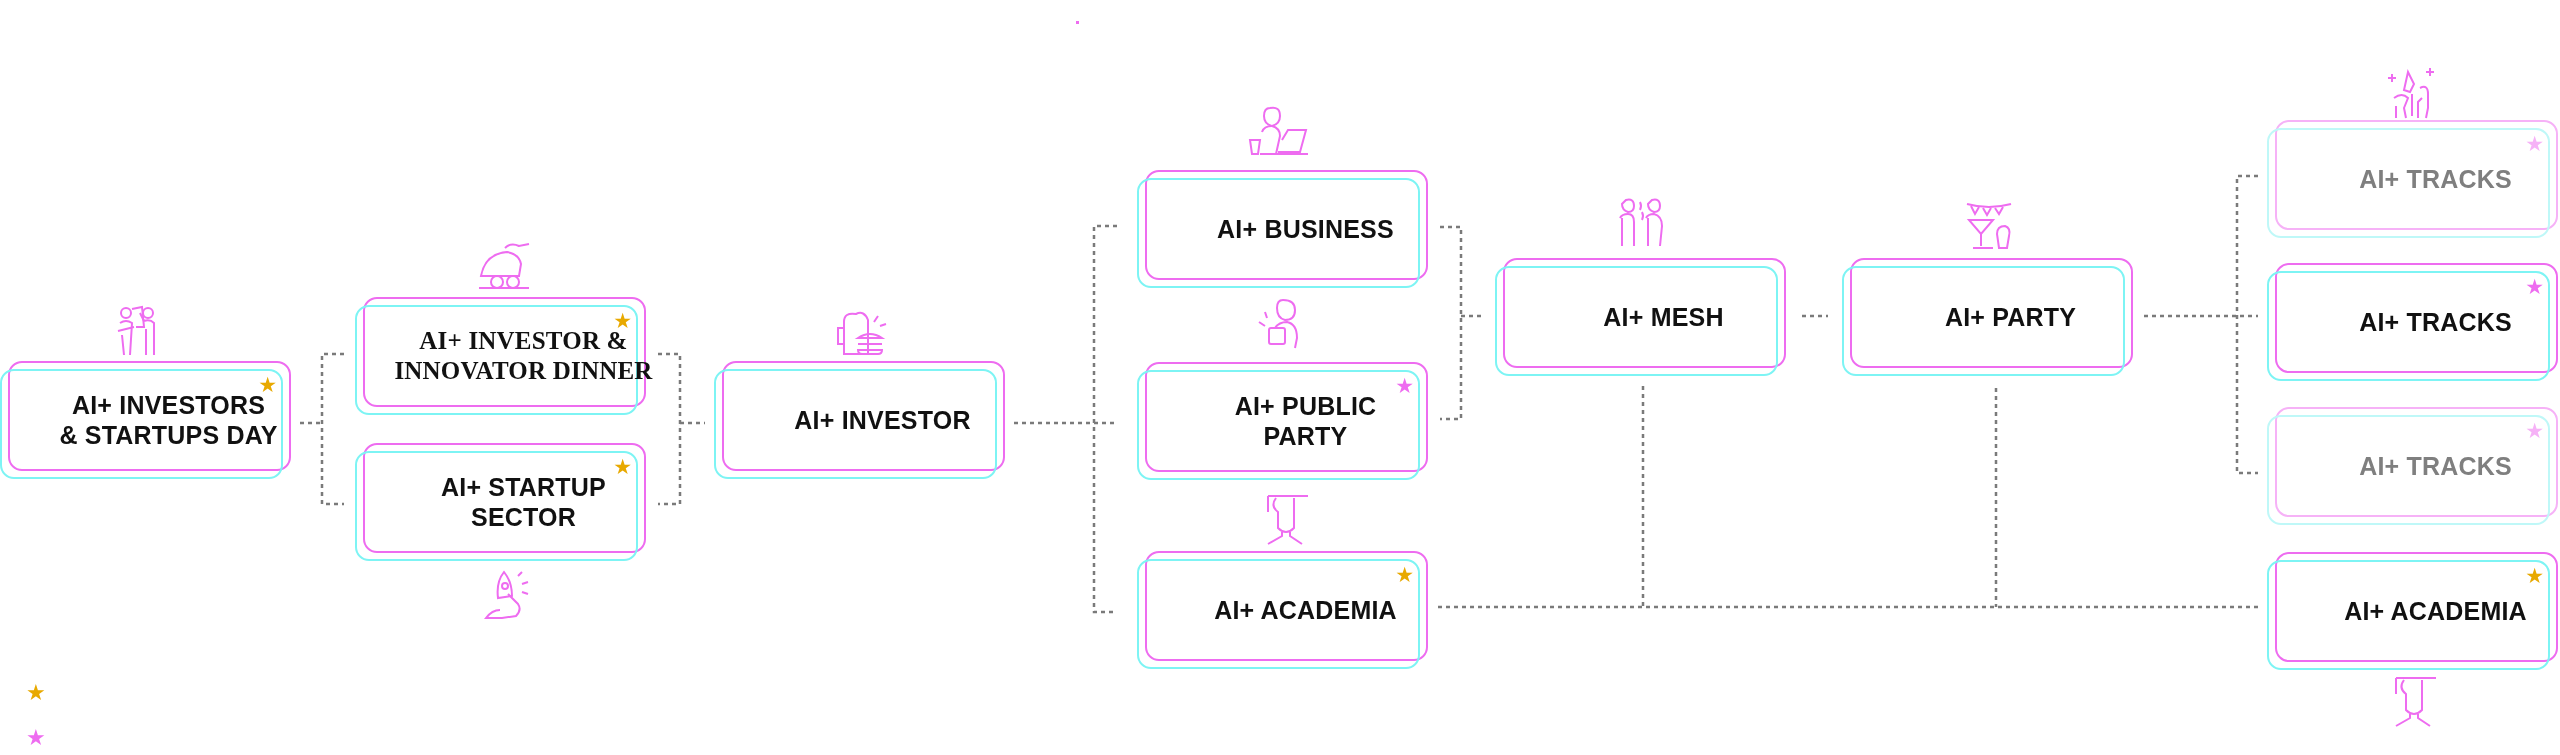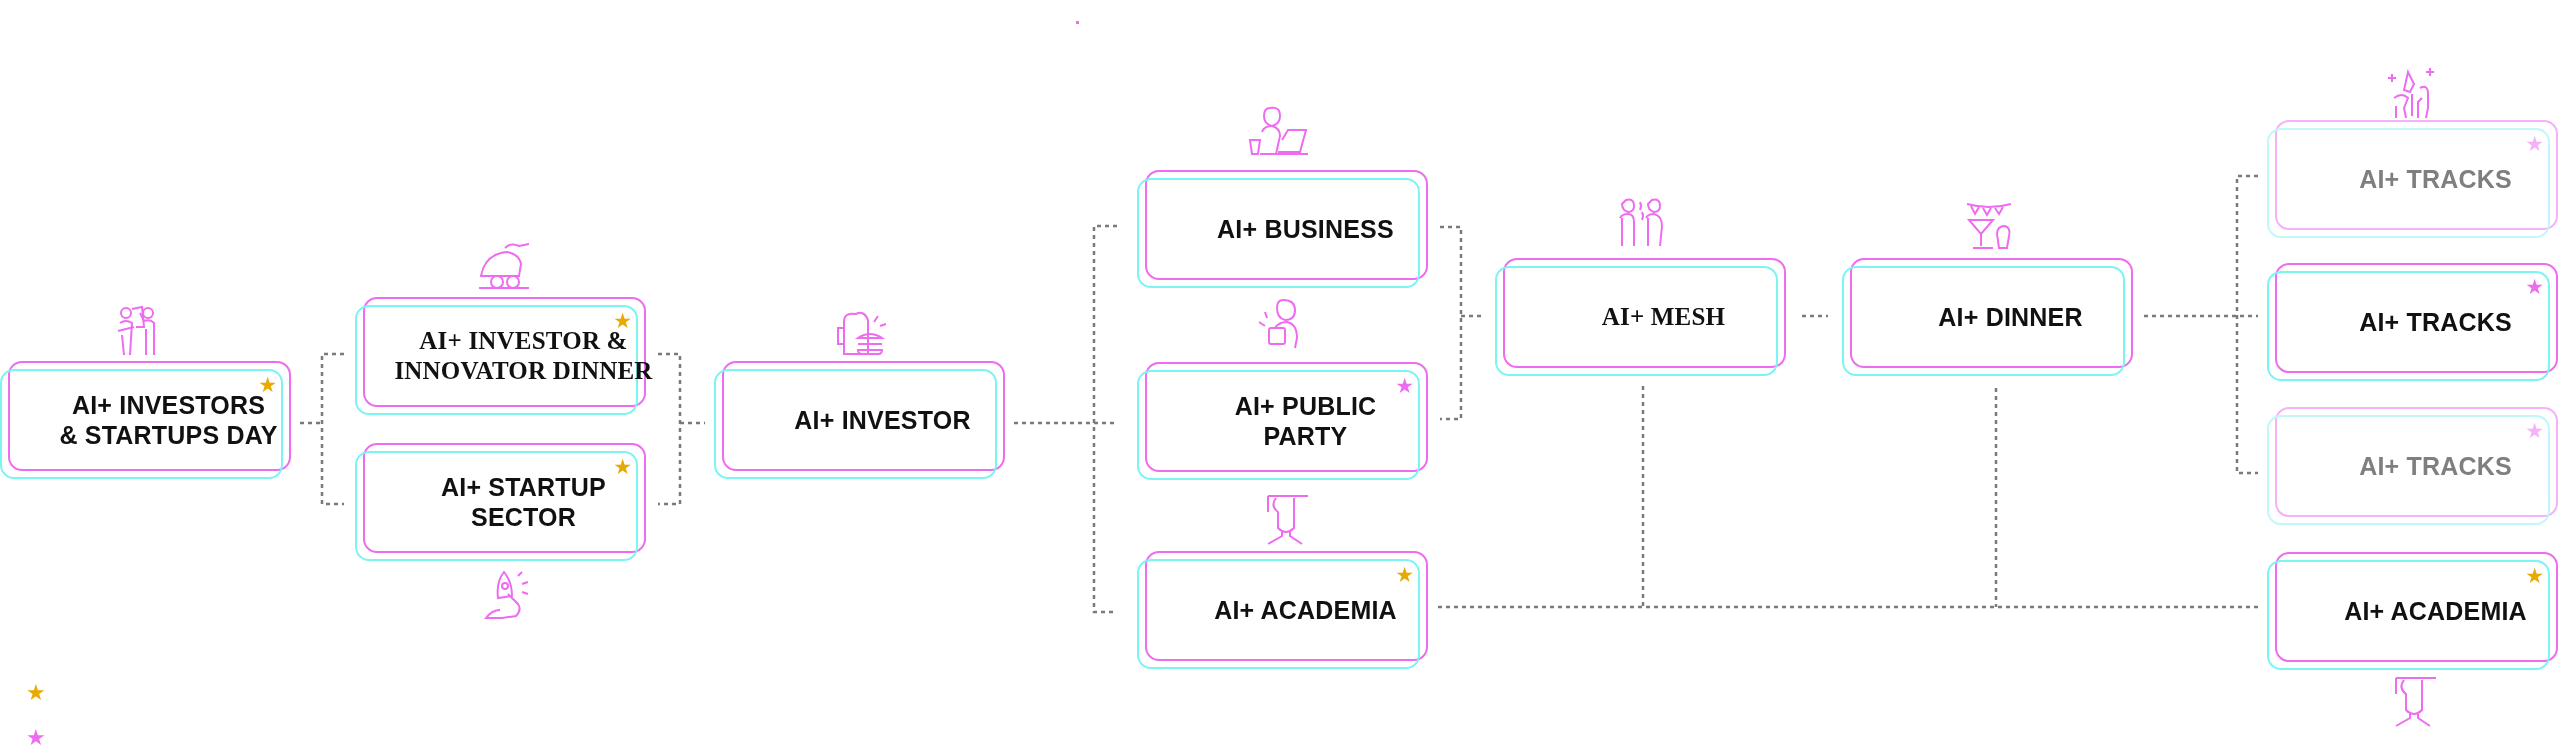--- a/index.html
+++ b/index.html
@@ -159,39 +159,39 @@
     <div class="title">AI+ ACADEMIA</div>
     <span class="star gold">★</span>
   </div>
   <div class="icon" style="left:1256px; top:494px;">
     <svg viewBox="0 0 60 52" fill="none" stroke="#ee6cf0" stroke-width="2">
       <path d="M12 2 H52 M12 2 V18 M20 4 Q14 12 22 18 L22 34 Q30 42 38 34 L38 4"></path>
       <path d="M26 38 L26 42 L12 50 M34 38 L34 42 L46 50"></path>
     </svg>
   </div>
 
-  <div class="node" style="left:1503px; top:258px;font-family:Liberation Serif, serif;">
+  <div class="node" style="left:1503px; top:258px;">
     <div class="mag"></div>
     <div class="cyan"></div>
     <div class="title">AI+ MESH</div>
   </div>
   <div class="icon" style="left:1612px; top:196px;">
     <svg viewBox="0 0 60 52" fill="none" stroke="#ee6cf0" stroke-width="2">
       <path d="M14 4 Q22 2 22 10 Q22 16 16 16 Q10 14 10 8 Z"></path>
       <path d="M8 22 Q10 18 16 18 Q22 18 22 26 L22 50 M10 50 L10 22"></path>
       <path d="M40 4 Q48 2 48 10 Q48 16 42 16 Q36 14 36 8 Z"></path>
       <path d="M34 22 Q36 18 42 18 Q50 20 50 30 L48 50 M36 50 L36 22"></path>
       <path d="M28 6 Q30 10 28 14 M30 16 Q32 20 30 24"></path>
     </svg>
   </div>
 
   <div class="node" style="left:1850px; top:258px;">
     <div class="mag"></div>
     <div class="cyan"></div>
-    <div class="title">AI+ DINNER</div>
+    <div class="title">AI+ PARTY</div>
   </div>
   <div class="icon" style="left:1963px; top:200px;">
     <svg viewBox="0 0 60 52" fill="none" stroke="#ee6cf0" stroke-width="2">
       <path d="M4 4 Q26 10 48 4"></path>
       <path d="M8 6 L12 14 L16 7 M20 8 L24 15 L28 8 M32 8 L36 14 L40 7"></path>
       <path d="M6 20 L30 20 L18 34 Z M18 34 V46 M10 48 H30"></path>
       <path d="M34 34 Q34 26 42 26 Q48 28 46 36 L44 48 H36 Z"></path>
     </svg>
   </div>
 

